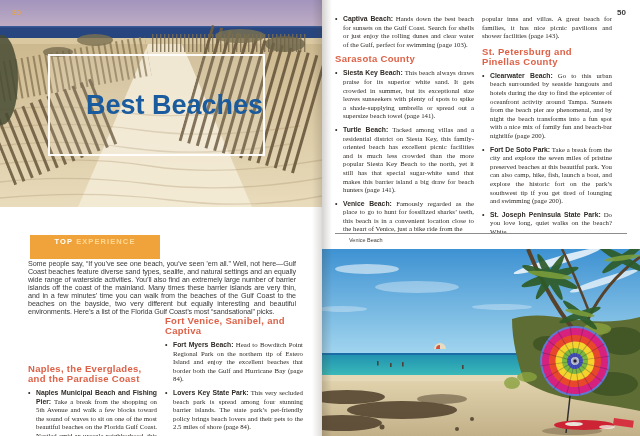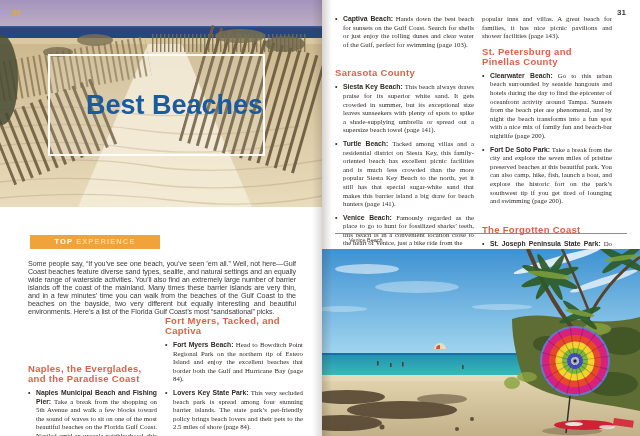--- a/index.html
+++ b/index.html
@@ -5,21 +5,21 @@
   html,body{margin:0;padding:0;background:#ffffff;}
   #spread{position:relative;width:640px;height:436px;background:#ffffff;overflow:hidden;
           font-family:"Liberation Sans",sans-serif;}
   
   #hero-photo{position:absolute;left:0;top:0;width:322px;height:207px;overflow:hidden;}
   #page-num-30{position:absolute;left:12px;top:8px;font-size:8px;font-weight:bold;color:#E9A43C;}
   #title-box{position:absolute;left:48px;top:54px;width:213px;height:98px;
              border:2px solid rgba(255,255,255,.95);display:flex;align-items:center;justify-content:flex-end;
              background:rgba(255,255,255,.10);}
   #hero-title{color:#1A5B9E;font-weight:bold;font-size:27px;line-height:1.12;text-align:center;}
-  #top-banner{position:absolute;left:30px;top:235px;width:130px;height:14px;background:#F1A33B;
+  #top-banner{position:absolute;left:30px;top:235px;width:130px;height:24px;background:#F1A33B;
               text-align:center;line-height:13px;font-size:7.5px;font-weight:bold;letter-spacing:1.1px;}
   #top-banner .strong{color:#ffffff;}
   #top-banner .rest{color:#FFD893;}
   #intro{position:absolute;left:28px;top:253px;width:268px;font-size:7.2px;line-height:8px;
          color:#3B3B3B;text-align:justify;letter-spacing:-0.1px;}
   .section-heading{font-weight:bold;color:#DE6147;font-size:9.5px;line-height:10px;
                    letter-spacing:.3px;margin:0 0 5px 0;}
   .serif{font-family:"Liberation Serif",serif;}
   .bullet{position:relative;margin:0 0 5px 0;padding-left:8px;font-size:6.8px;line-height:8.6px;
           color:#2F2A26;text-align:justify;}
@@ -32,21 +32,21 @@
   
   #page-num-31{position:absolute;left:617px;top:8px;font-size:8px;font-weight:bold;color:#3A3A3A;}
   #rcol1{position:absolute;left:335px;top:15px;width:139px;}
   #rcol2{position:absolute;left:482px;top:15px;width:130px;}
   #photo-rule{position:absolute;left:335px;top:233px;width:292px;height:1px;background:#8C8C8C;}
   #photo-caption{position:absolute;left:349px;top:237px;font-size:5.5px;color:#45413C;}
   #venice-photo{position:absolute;left:322px;top:249px;width:318px;height:187px;overflow:hidden;}
   
   #gutter{position:absolute;left:312px;top:0;width:20px;height:436px;pointer-events:none;
           background:linear-gradient(90deg,rgba(70,60,50,0) 0%,rgba(70,60,50,.16) 45%,rgba(70,60,50,.22) 52%,rgba(70,60,50,0) 100%);}
-  .hmargin{margin-top:19px;}
+  .hmargin{margin-top:5px;}
 </style>
 </head>
 <body>
 
 <div id="spread">
 
   <div id="hero-photo">
     <svg width="322" height="207" viewBox="0 0 322 207">
       <defs>
         <linearGradient id="skyG" x1="0" y1="0" x2="0" y2="1">
@@ -109,32 +109,32 @@
 
   <div id="colA">
     <h3 class="section-heading">Naples, the Everglades, and the Paradise Coast</h3>
     <div class="bullet serif">
       <span class="bt">Naples Municipal Beach and Fishing Pier:</span>
       <span>Take a break from the shopping on 5th Avenue and walk a few blocks toward the sound of waves to sit on one of the most beautiful beaches on the Florida Gulf Coast. Nestled amid an upscale neighborhood, this beach and pier are known for superb people-watching, excellent swimming, and proximity to some of the best fine dining and fancy boutiques in the city (page 45).</span>
     </div>
   </div>
 
   <div id="colB">
-    <h3 class="section-heading">Fort Myers, Tacked, and Captiva</h3>
+    <h3 class="section-heading">Fort Venice, Sanibel, and Captiva</h3>
     <div class="bullet serif">
       <span class="bt">Fort Myers Beach:</span>
       <span>Head to Bowditch Point Regional Park on the northern tip of Estero Island and enjoy the excellent beaches that border both the Gulf and Hurricane Bay (page 84).</span>
     </div>
     <div class="bullet serif">
       <span class="bt">Lovers Key State Park:</span>
       <span>This very secluded beach park is spread among four stunning barrier islands. The state park’s pet-friendly policy brings beach lovers and their pets to the 2.5 miles of shore (page 84).</span>
     </div>
   </div>
 
-  <div id="page-num-31">31</div>
+  <div id="page-num-31">50</div>
 
   <div id="rcol1">
     <div class="bullet serif">
       <span class="bt">Captiva Beach:</span>
       <span>Hands down the best beach for sunsets on the Gulf Coast. Search for shells or just enjoy the rolling dunes and clear water of the Gulf, perfect for swimming (page 103).</span>
     </div>
     <h3 class="section-heading hmargin">Sarasota County</h3>
     <div class="bullet serif">
       <span class="bt">Siesta Key Beach:</span>
       <span>This beach always draws praise for its superior white sand. It gets crowded in summer, but its exceptional size leaves sunseekers with plenty of spots to spike a shade-supplying umbrella or spread out a supersize beach towel (page 141).</span>
@@ -153,21 +153,20 @@
     <p class="cont serif">popular inns and villas. A great beach for families, it has nice picnic pavilions and shower facilities (page 143).</p>
     <h3 class="section-heading">St. Petersburg and Pinellas County</h3>
     <div class="bullet serif">
       <span class="bt">Clearwater Beach:</span>
       <span>Go to this urban beach surrounded by seaside hangouts and hotels during the day to find the epicenter of oceanfront activity around Tampa. Sunsets from the beach pier are phenomenal, and by night the beach transforms into a fun spot with a nice mix of family fun and beach-bar nightlife (page 200).</span>
     </div>
     <div class="bullet serif">
       <span class="bt">Fort De Soto Park:</span>
       <span>Take a break from the city and explore the seven miles of pristine preserved beaches at this beautiful park. You can also camp, hike, fish, launch a boat, and explore the historic fort on the park’s southwest tip if you get tired of lounging and swimming (page 200).</span>
     </div>
-    <h3 class="section-heading hmargin">The Forgotten Coast</h3>
     <div class="bullet serif">
       <span class="bt">St. Joseph Peninsula State Park:</span>
       <span>Do you love long, quiet walks on the beach? White</span>
     </div>
   </div>
 
   <div id="photo-rule"></div>
   <div id="photo-caption">Venice Beach</div>
 
   <div id="venice-photo">

